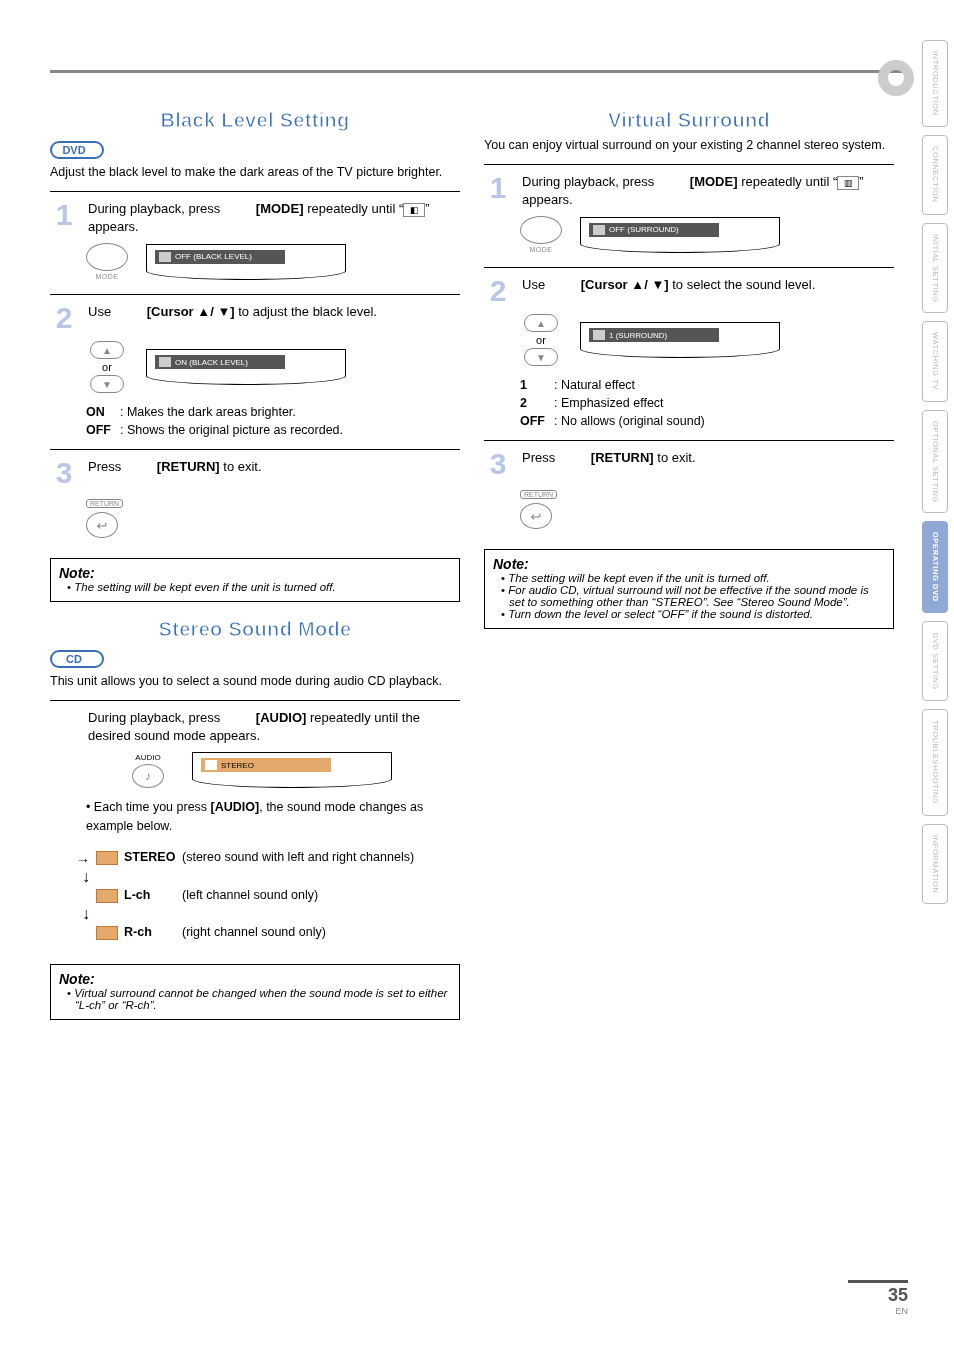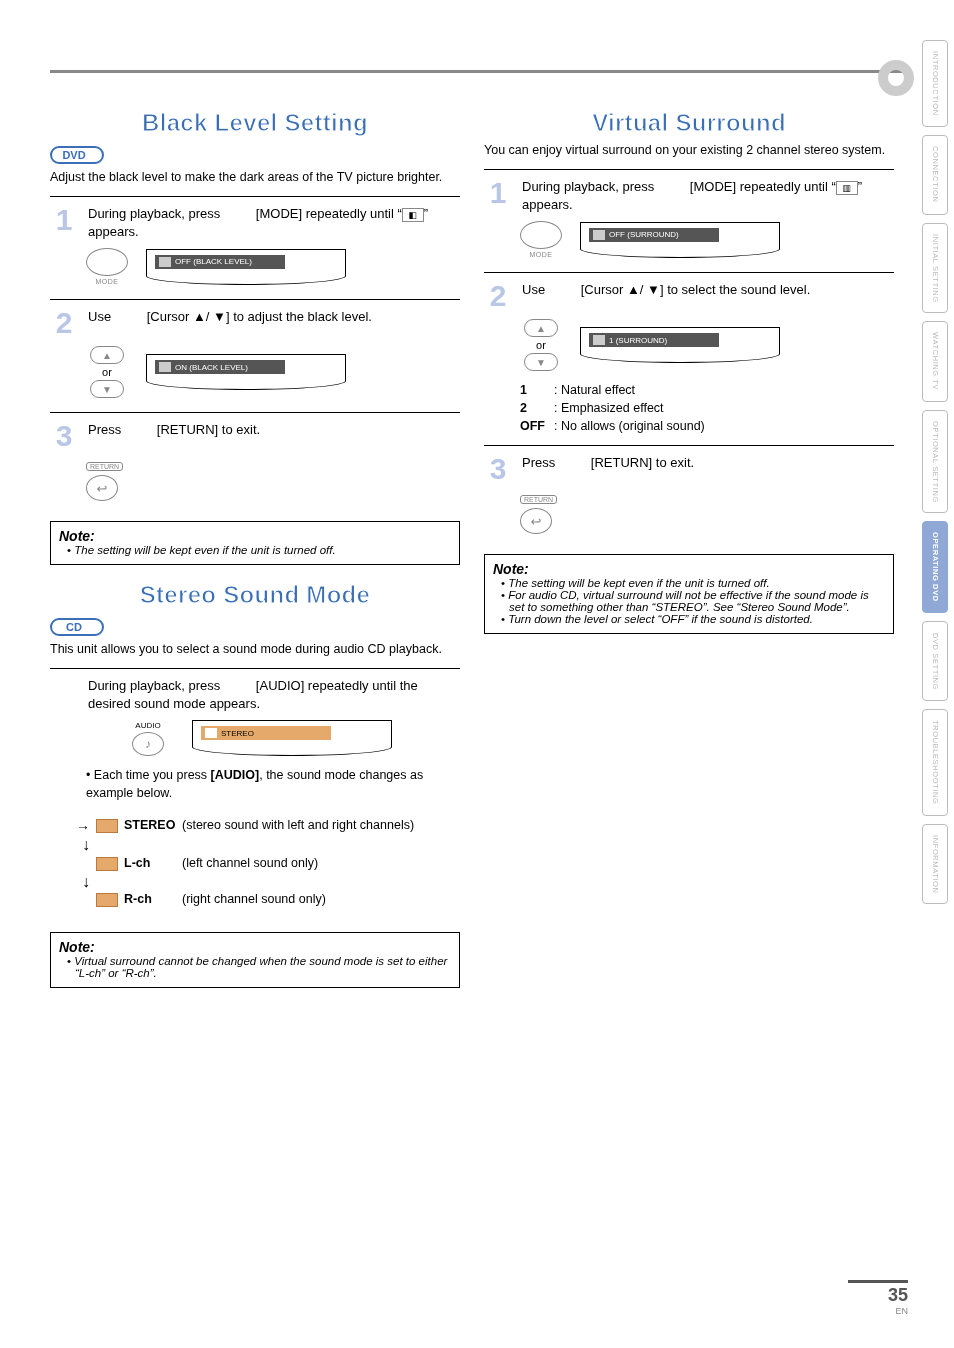--- a/index.html
+++ b/index.html
@@ -27,21 +27,21 @@
     border-radius: 50%;
   }
   .columns {
     display: flex;
     gap: 24px;
   }
   .col {
     width: 410px;
   }
   .section-heading {
-    font-size: 24px;
+    font-size: 20px;
     font-weight: 700;
     text-align: center;
     color: #3a6fb7;
     -webkit-text-stroke: 1px #fff;
     text-shadow:
       -1px -1px 0 #fff, 1px -1px 0 #fff,
       -1px  1px 0 #fff, 1px  1px 0 #fff;
     margin: 6px 0 6px 0;
     letter-spacing: .3px;
   }
@@ -84,21 +84,21 @@
     color: #b9c6e6;
     line-height: 1;
     width: 28px;
     text-align: center;
   }
   .step-text {
     font-size: 13px;
     line-height: 1.35;
     flex: 1;
   }
-  .step-text b { font-weight: 400; padding-left: 32px; }
+  .step-text b { font-weight: 700; padding-left: 32px; }
   .glyph-box {
     display: inline-flex;
     vertical-align: middle;
     align-items: center;
     justify-content: center;
     border: 1px solid #888;
     width: 22px; height: 14px;
     font-size: 9px;
     background:#fff;
   }
@@ -288,20 +288,24 @@
             <div class="tri-btn">▲</div>
             <div class="or-lbl">or</div>
             <div class="tri-btn">▼</div>
           </div>
           <div class="osd">
             <div class="osd-bar">
                 <span class="ico"></span>
                 <span>ON  (BLACK LEVEL)</span>
               </div>
           </div>
+        </div>
+        <div class="defs mt10">
+          <div><span class="term">ON</span><span>: Makes the dark areas brighter.</span></div>
+          <div><span class="term">OFF</span><span>: Shows the original picture as recorded.</span></div>
         </div>
       </div>
 
       <div class="step">
         <div class="step-row">
           <div class="big-num">3</div>
           <div class="step-text">
             <span>Press </span><b>[RETURN]</b><span> to exit.</span>
           </div>
         </div>

